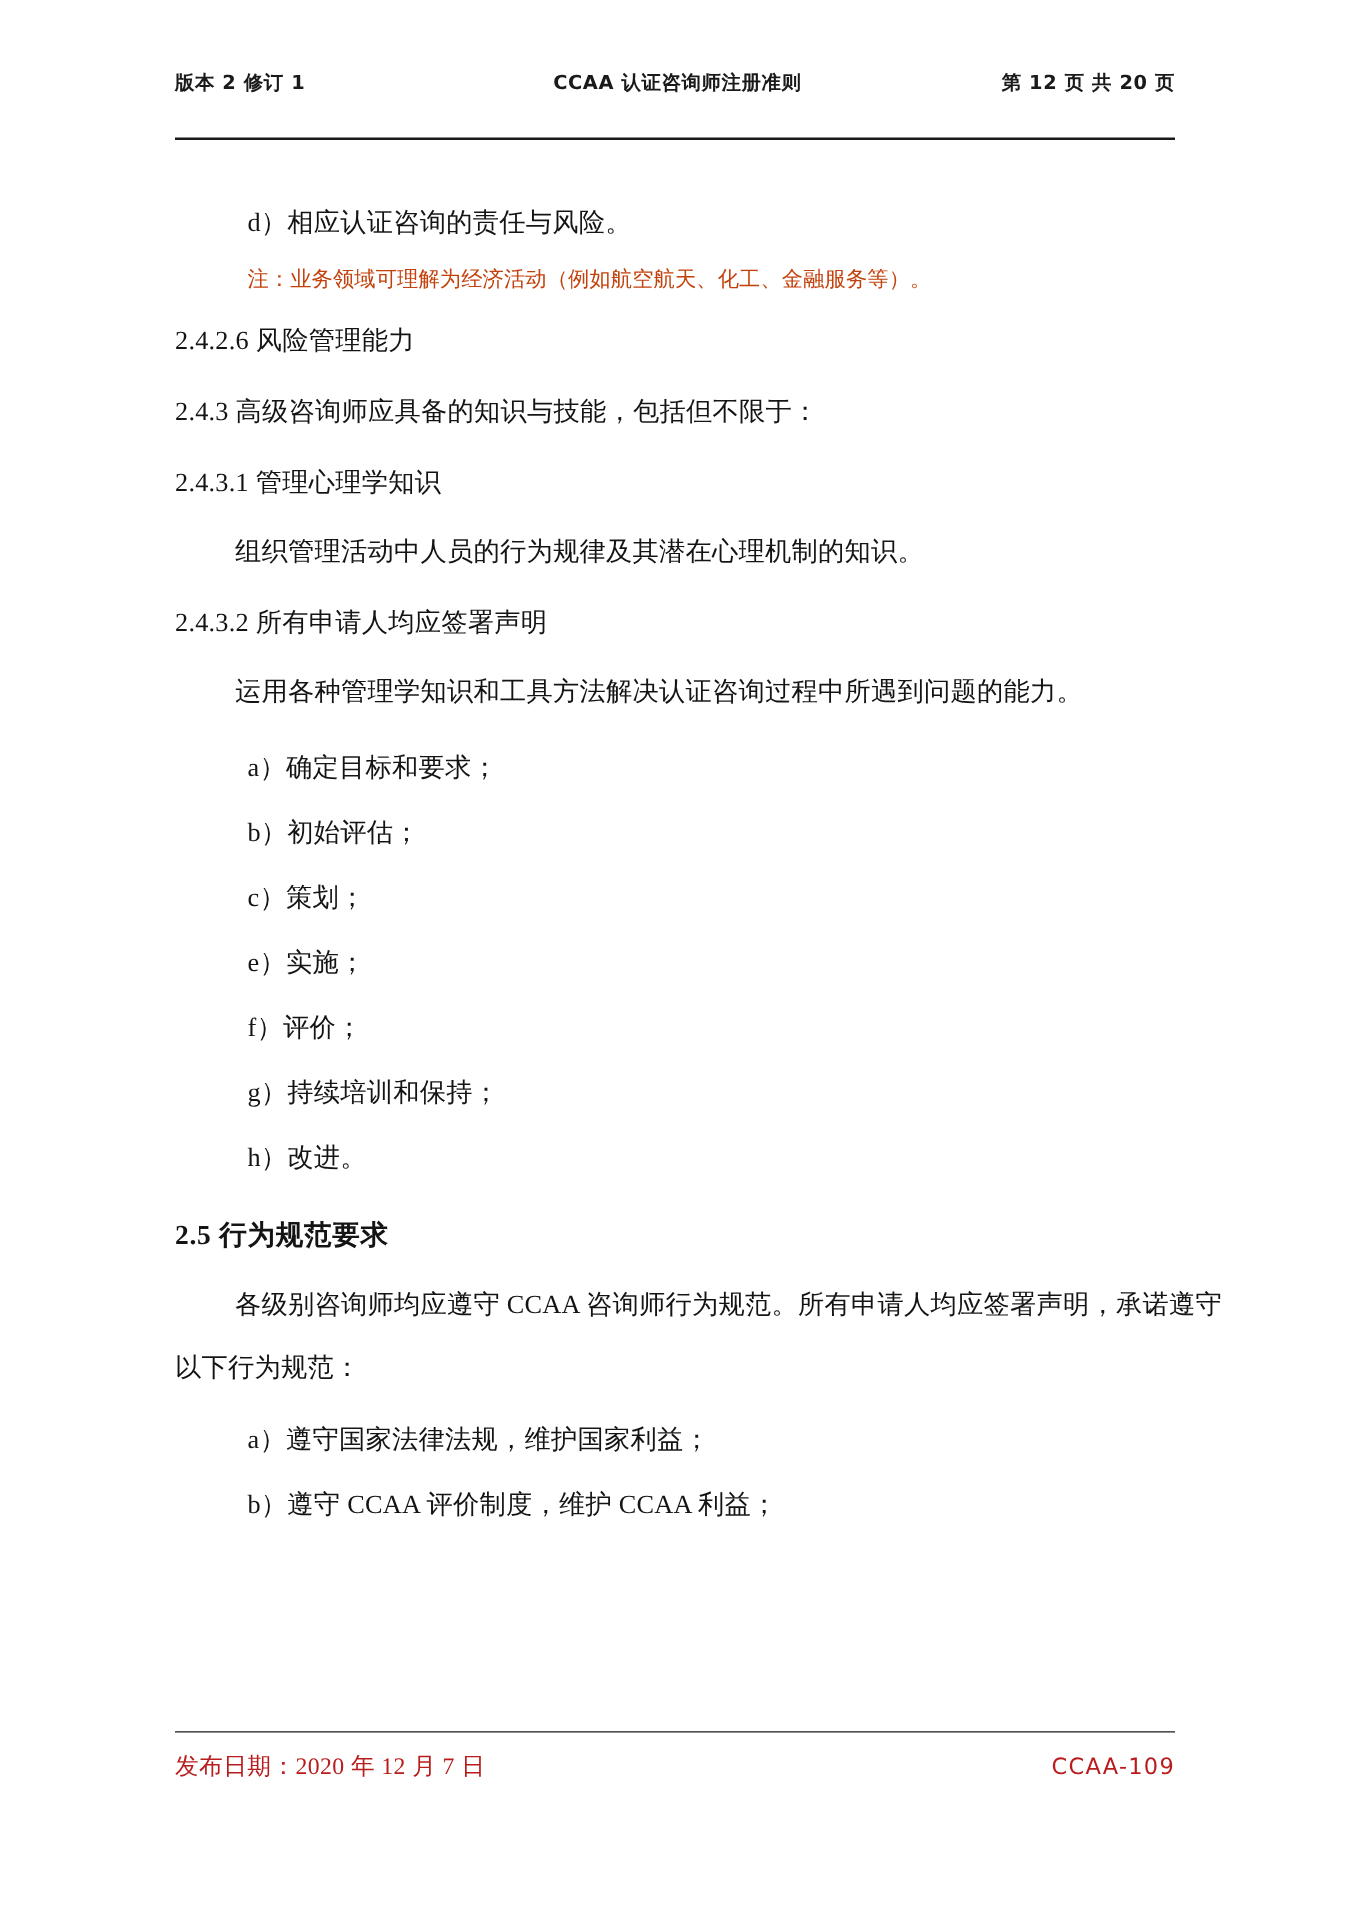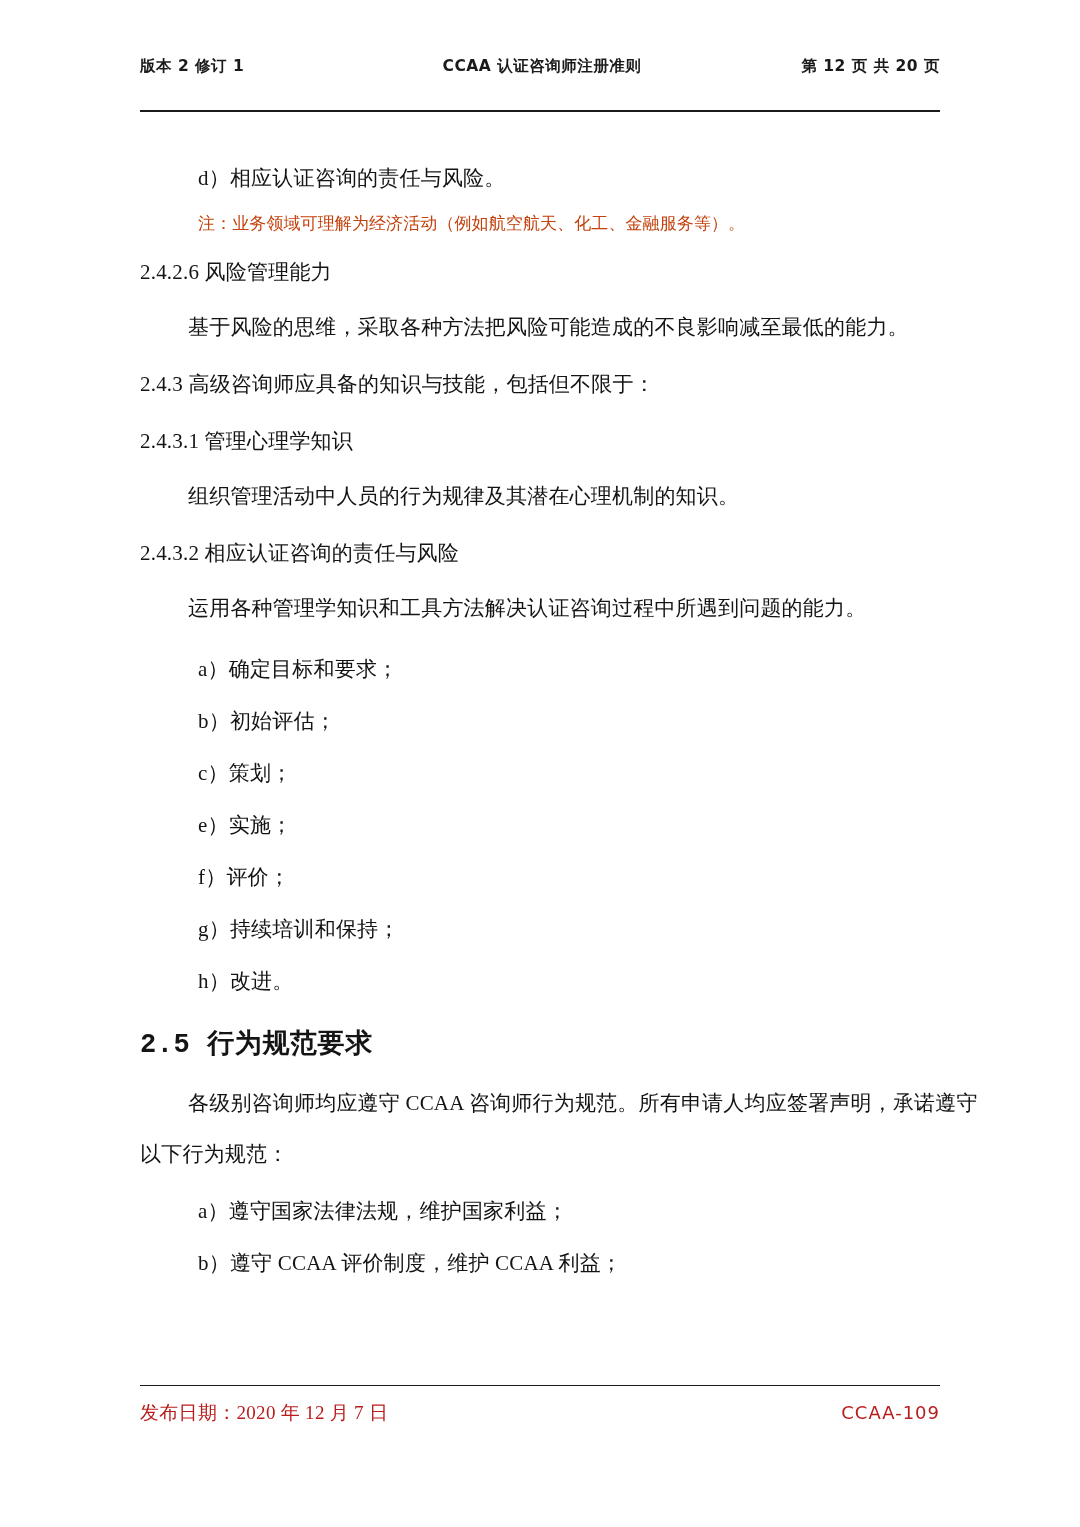--- a/index.html
+++ b/index.html
@@ -74,23 +74,23 @@
   .i1 { margin-left: 48px; }
   .i2 { margin-left: 58px; }
 
   .note {
     font-size: 17px;
     color: #c2410c;
     letter-spacing: 0.1px;
   }
 
   .sec-bold {
-    font-family: Liberation Mono, monospace;
+    font-family: Liberation Serif, serif;
     font-weight: bold;
-    font-size: 27px;
+    font-size: 22px;
     letter-spacing: 0.6px;
   }
 
   
   .footer-rule {
     position: absolute;
     left: 140px;
     top: 1385px;
     width: 800px;
     height: 1.4px;
@@ -128,29 +128,28 @@
   <div class="header-rule"></div>
 
   <div class="content">
 
     <div class="ln i2 p" style="margin-top:28px;">d）相应认证咨询的责任与风险。</div>
 
     <div class="ln note i2 p" style="margin-top:26px;">注：业务领域可理解为经济活动（例如航空航天、化工、金融服务等）。</div>
 
     <div class="ln i0 p" style="margin-top:30px;">2.4.2.6 风险管理能力</div>
 
-    <div class="ln i1 p" style="margin-top:34px;">基于风险的思维，采取各种方法把风险可能造成的不良影响减至最低的能力。</div>
 
     <div class="ln i0 p" style="margin-top:36px;">2.4.3  高级咨询师应具备的知识与技能，包括但不限于：</div>
 
     <div class="ln i0 p" style="margin-top:36px;">2.4.3.1 管理心理学知识</div>
 
     <div class="ln i1 p" style="margin-top:34px;font-family:Liberation Serif, serif;">组织管理活动中人员的行为规律及其潜在心理机制的知识。</div>
 
-    <div class="ln i0 p" style="margin-top:36px;">2.4.3.2 相应认证咨询的责任与风险</div>
+    <div class="ln i0 p" style="margin-top:36px;">2.4.3.2 所有申请人均应签署声明</div>
 
     <div class="ln i1 p" style="margin-top:34px;">运用各种管理学知识和工具方法解决认证咨询过程中所遇到问题的能力。</div>
 
 
     <div class="ln i2 p" style="margin-top:40px;">a）确定目标和要求；</div>
     <div class="ln i2 p" style="margin-top:31px;">b）初始评估；</div>
     <div class="ln i2 p" style="margin-top:31px;">c）策划；</div>
     <div class="ln i2 p" style="margin-top:31px;">e）实施；</div>
     <div class="ln i2 p" style="margin-top:31px;">f）评价；</div>
     <div class="ln i2 p" style="margin-top:31px;">g）持续培训和保持；</div>

